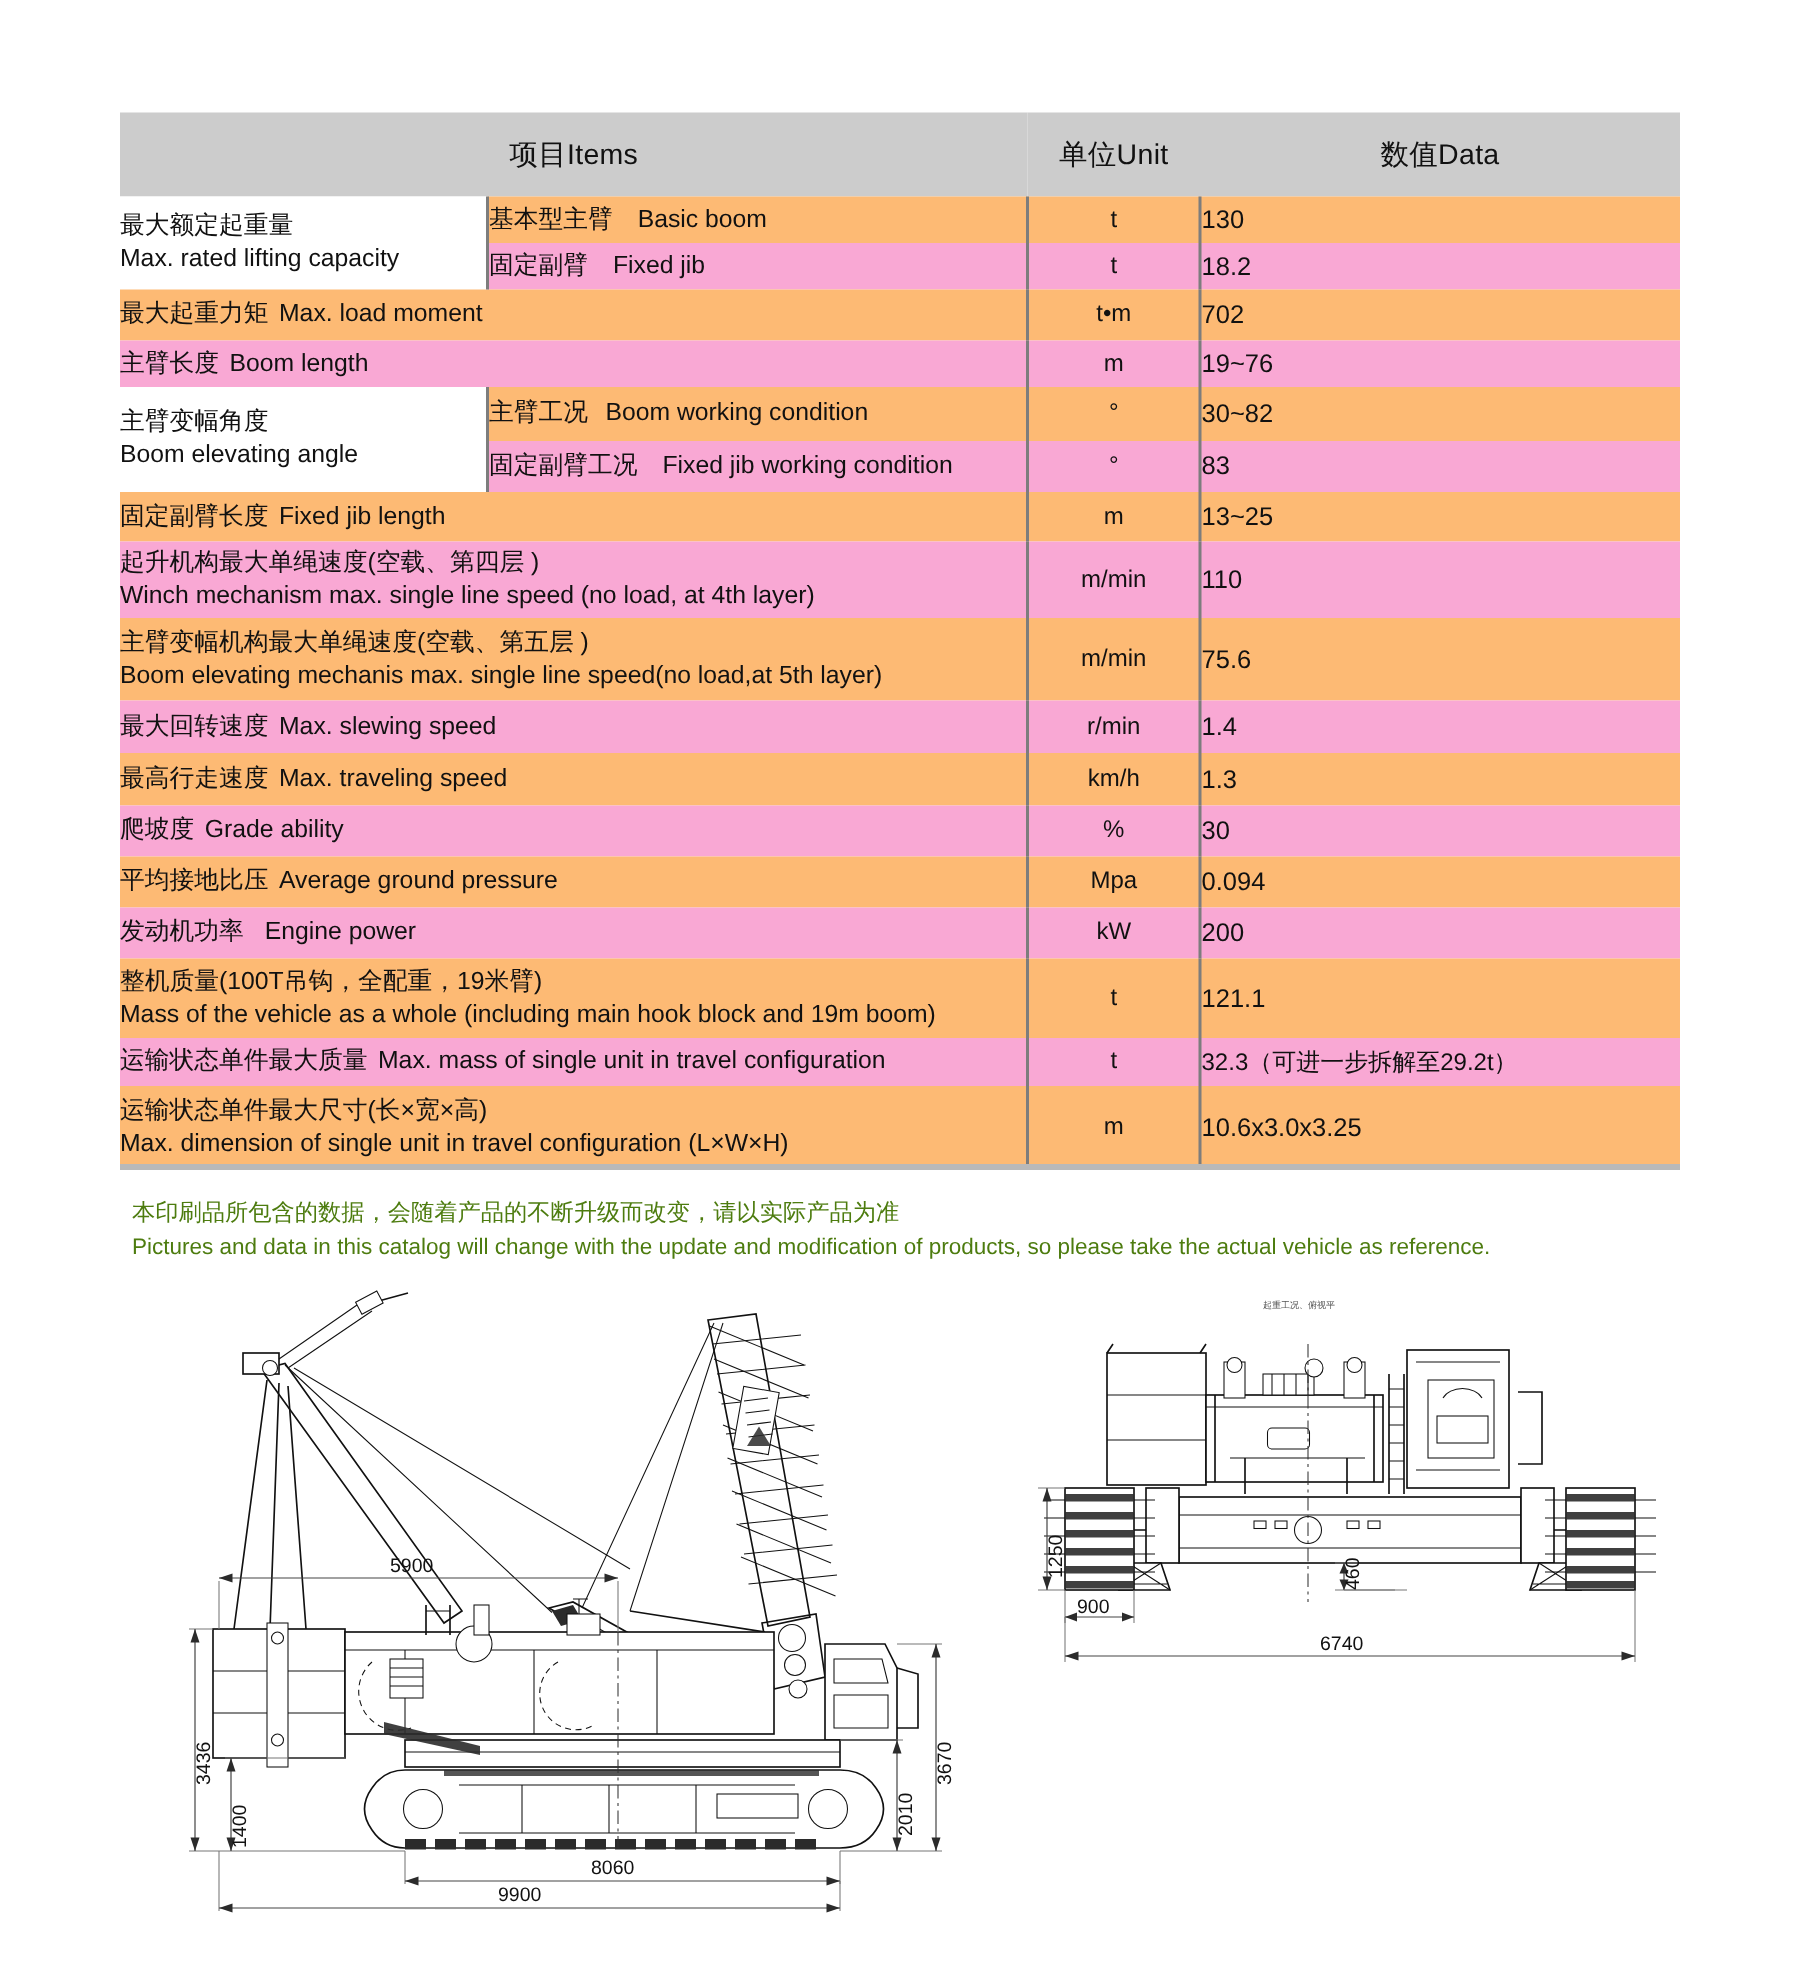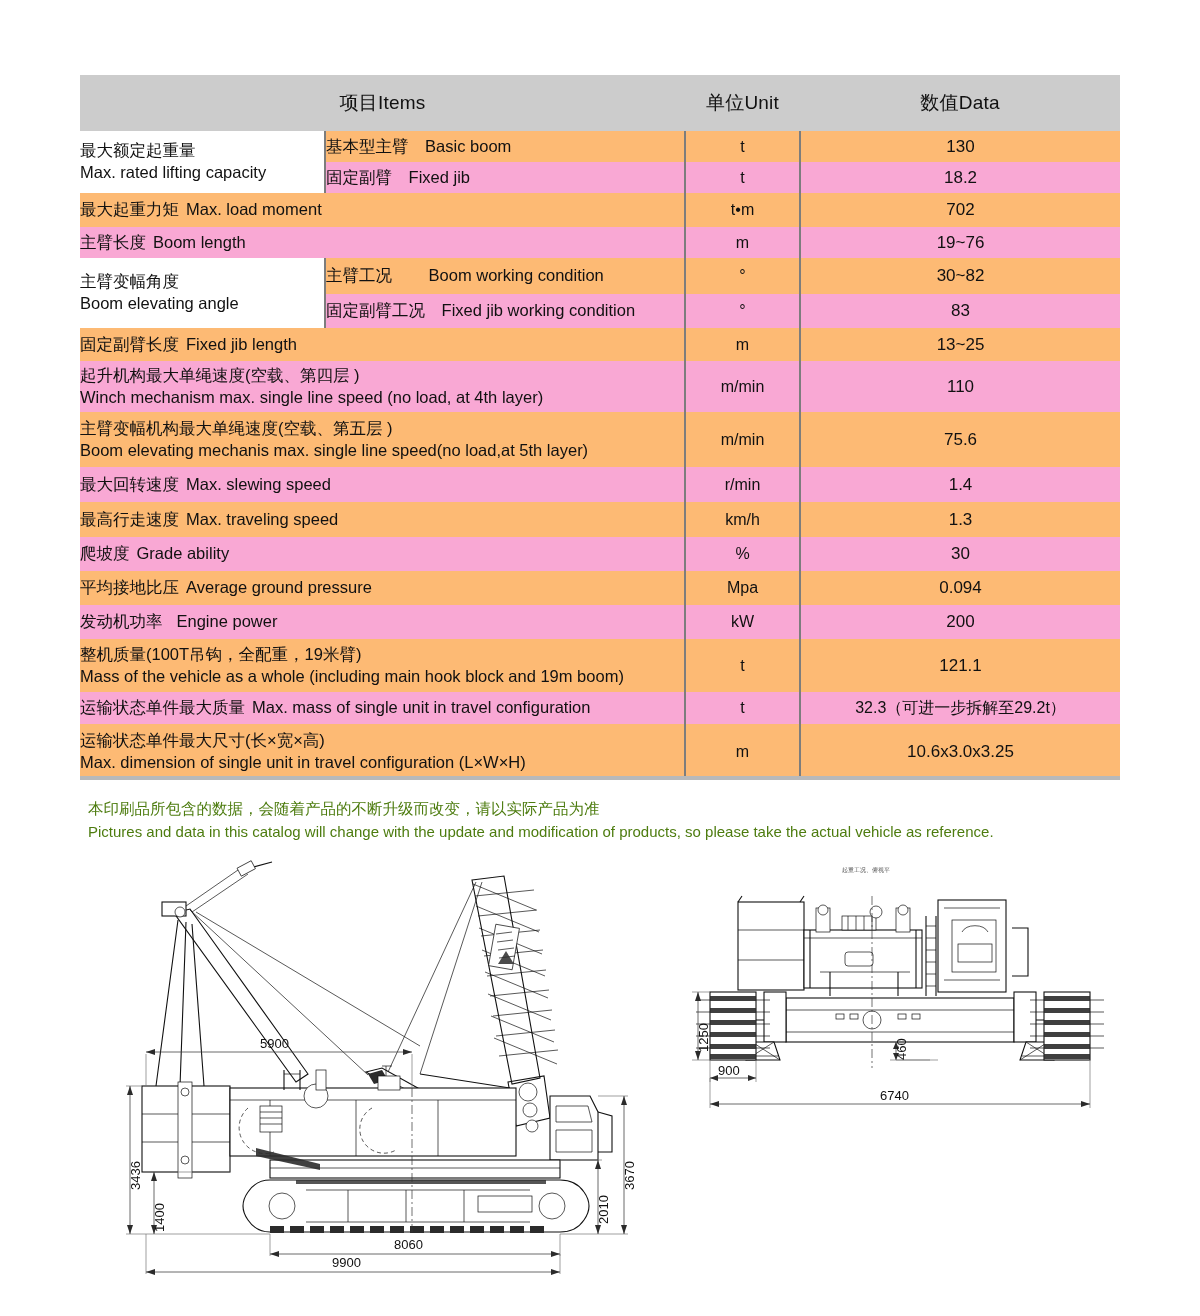--- a/index.html
+++ b/index.html
@@ -49,21 +49,20 @@
     background:#ffffff;
     border-right:2px solid #7d7d7d;
   }
   .unit-cell {
     text-align:center;
     font-size:16px;
     border-left:2px solid #7d7d7d;
     border-right:2px solid #7d7d7d;
   }
   .data-cell {
-    text-align:center;
     font-size:17px;
     font-weight:bold;
   }
   .cn { display:block; }
   .en { display:block; }
   .oneline .cn, .oneline .en { display:inline; }
   .oneline .en { margin-left:7px; }
   .oneline .en.gap2 { margin-left:14px; }
 
   #table-bottom-rule {
@@ -156,21 +155,21 @@
       <td class="data-cell shade">19~76</td>
     </tr>
 
     <tr style="height:36px">
       <td class="grp-cell" rowspan="2">
         <span class="cn">主臂变幅角度</span>
         <span class="en">Boom elevating angle</span>
       </td>
       <td class="item-cell sub plain">
         <span class="cn" style="display:inline">主臂工况</span>
-        <span class="en" style="display:inline;margin-left:32px">Boom working condition</span>
+        <span class="en" style="display:inline;margin-left:7px">Boom working condition</span>
       </td>
       <td class="unit-cell plain">°</td>
       <td class="data-cell plain">30~82</td>
     </tr>
     <tr style="height:34px">
       <td class="item-cell sub shade">
         <span class="cn" style="display:inline">固定副臂工况</span>
         <span class="en" style="display:inline;margin-left:12px">Fixed jib working condition</span>
       </td>
       <td class="unit-cell shade">°</td>

